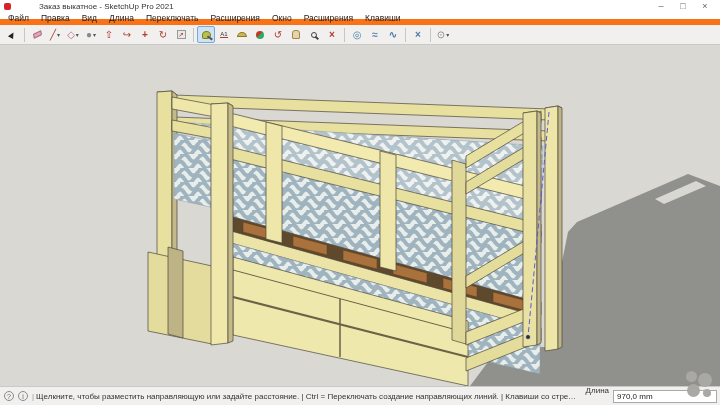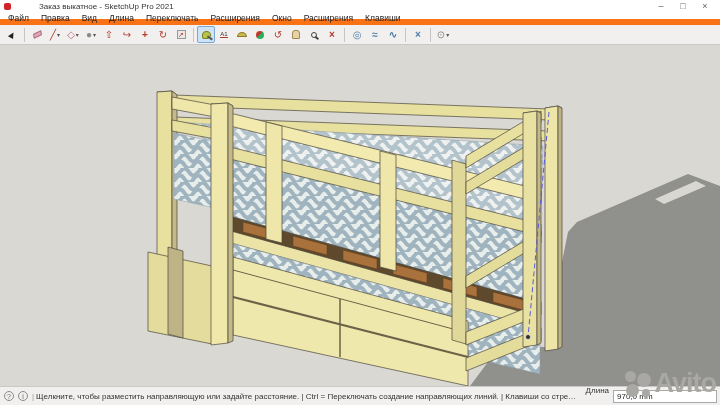--- a/index.html
+++ b/index.html
@@ -280,16 +280,15 @@
     <span class="sb-length-box">970,0 mm</span>
   </div>
 
   <div class="watermark">
     <span class="wm-logo">
       <span class="wm-c" style="left:3px; top:2px; width:11px; height:11px;"></span>
       <span class="wm-c" style="left:15px; top:4px; width:14px; height:14px;"></span>
       <span class="wm-c" style="left:4px; top:15px; width:13px; height:13px;"></span>
       <span class="wm-c" style="left:20px; top:20px; width:8px; height:8px;"></span>
     </span>
-    <span class="wm-text">Avito</span>
   </div>
 
 </div>
 
 </body></html>

